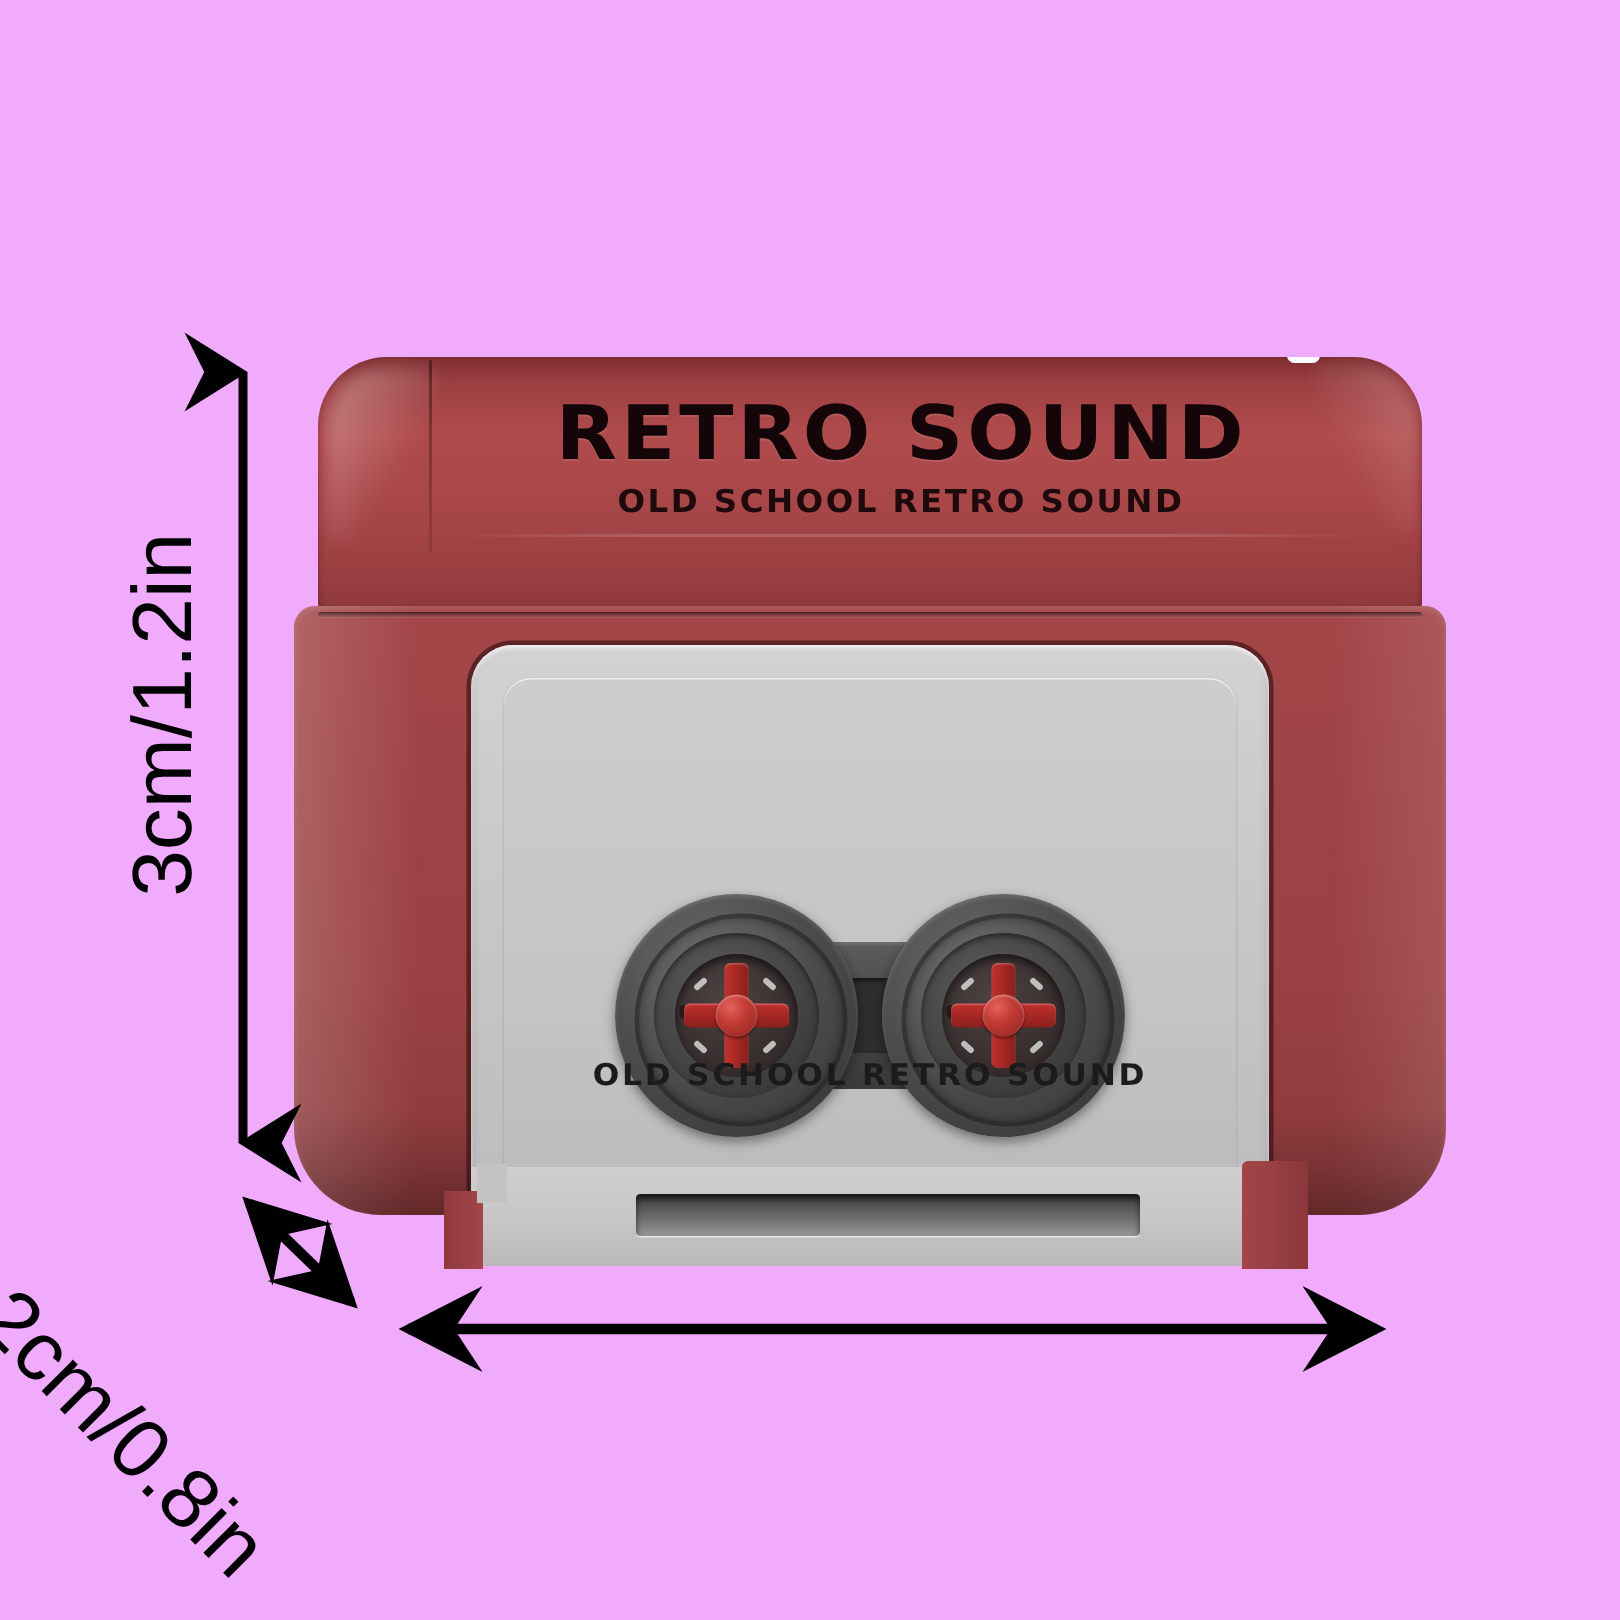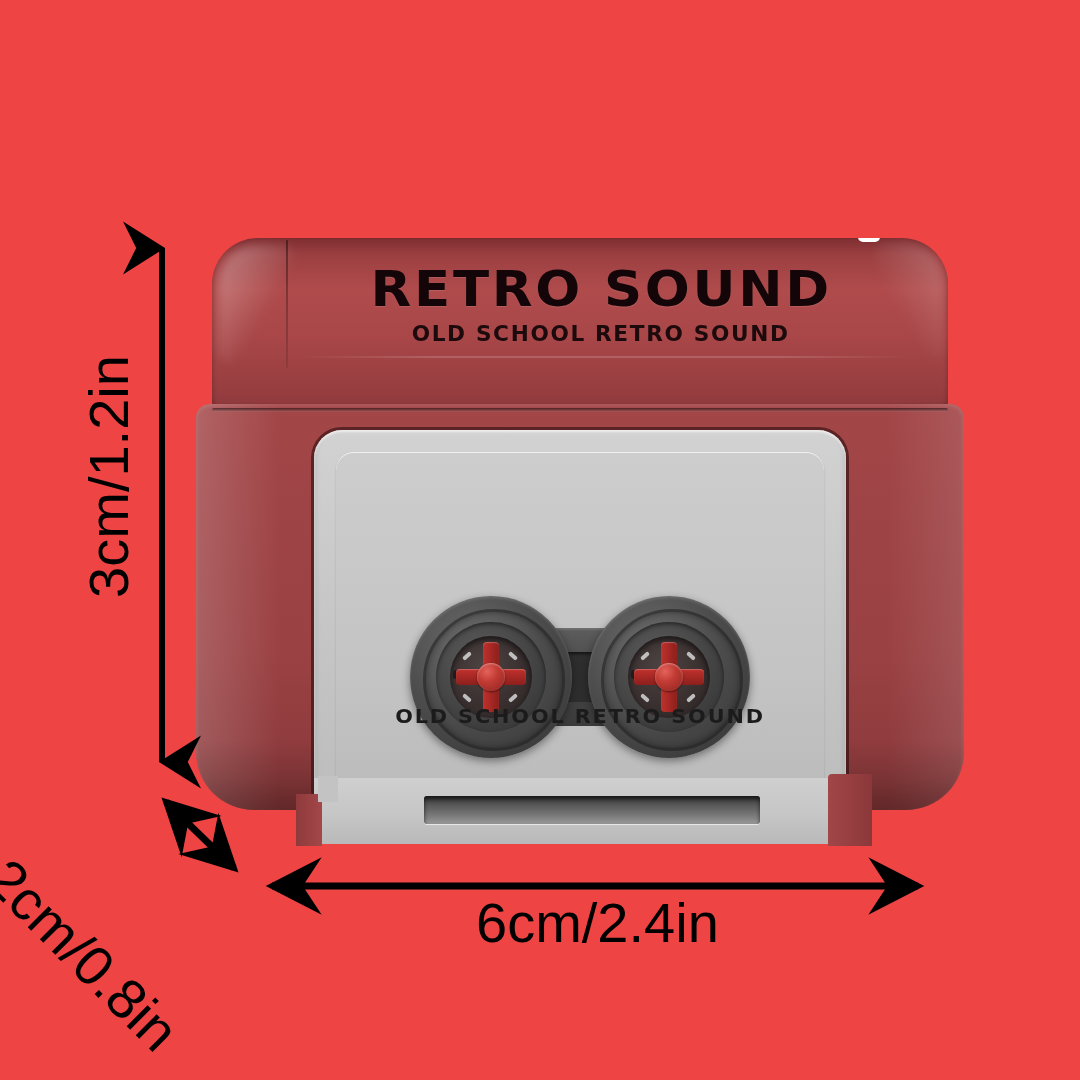--- a/index.html
+++ b/index.html
@@ -13,21 +13,21 @@
     position: relative;
     overflow: hidden;
     font-family: "Liberation Sans", sans-serif;
   }
 
   #stage {
     position: absolute;
     left: 0; top: 0;
     width: 1080px;
     height: 1080px;
-    background: #ef4444;
+    background: #f0abfc;
   }
 
   
   .product {
     position: absolute;
     left: 196px;
     top: 238px;
     width: 768px;
     height: 572px;
   }
@@ -541,15 +541,14 @@
 
     <line x1="166" y1="802" x2="234" y2="868" stroke="#000" stroke-width="7" marker-start="url(#ah-start)" marker-end="url(#ah-end)"></line>
 
     <line x1="272" y1="886" x2="918" y2="886" stroke="#000" stroke-width="7" marker-start="url(#ah-start)" marker-end="url(#ah-end)"></line>
   </svg>
 
   <div class="dim-label dim-height">3cm/1.2in</div>
 
   <div class="dim-label dim-depth">2cm/0.8in</div>
 
-  <div class="dim-label dim-width">6cm/2.4in</div>
 
 </div>
 
 </body></html>

